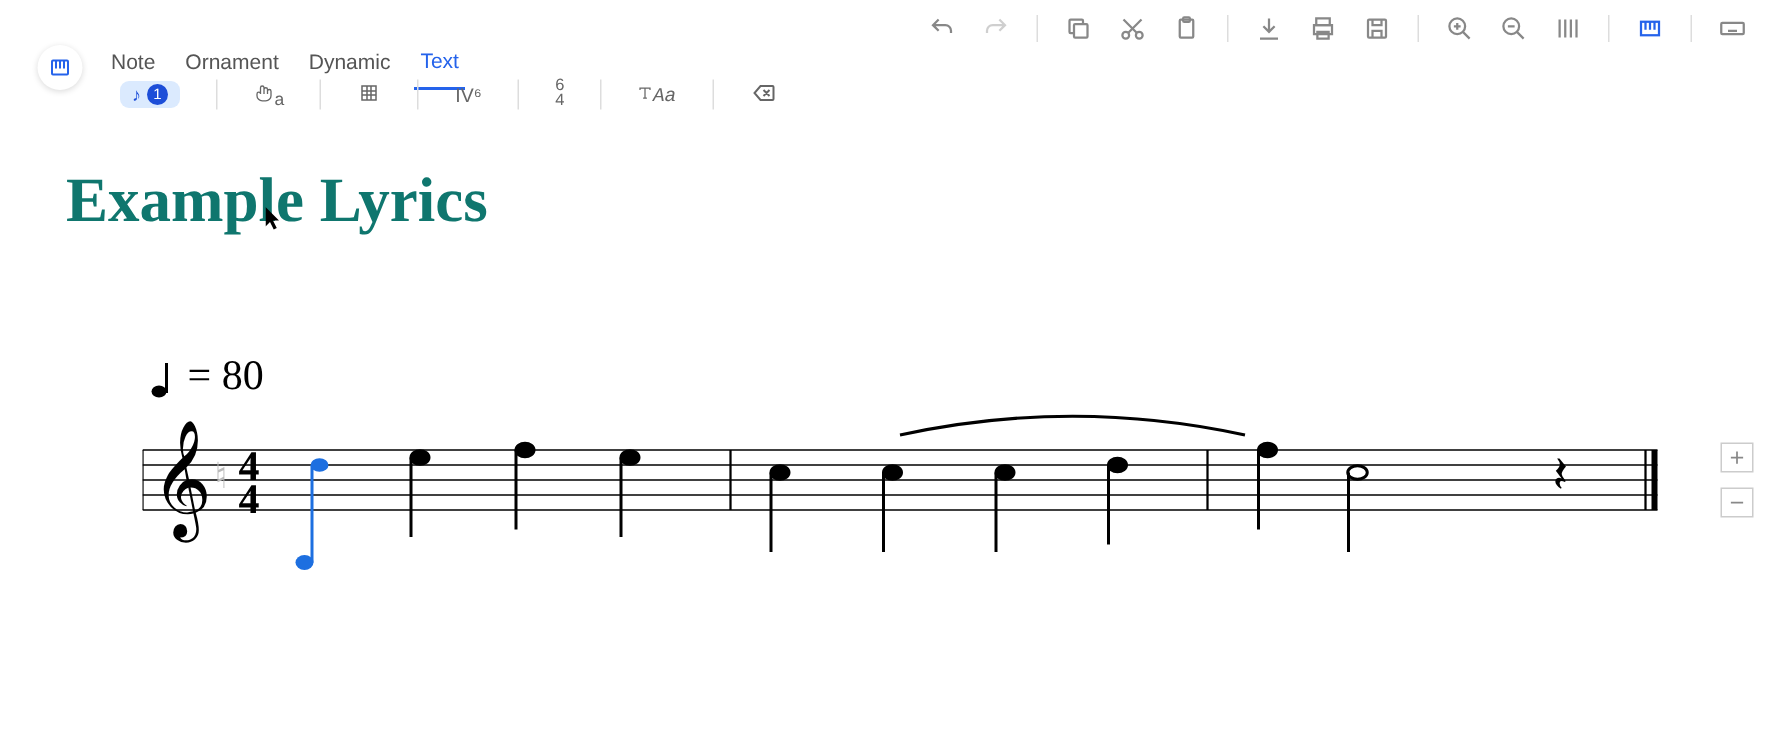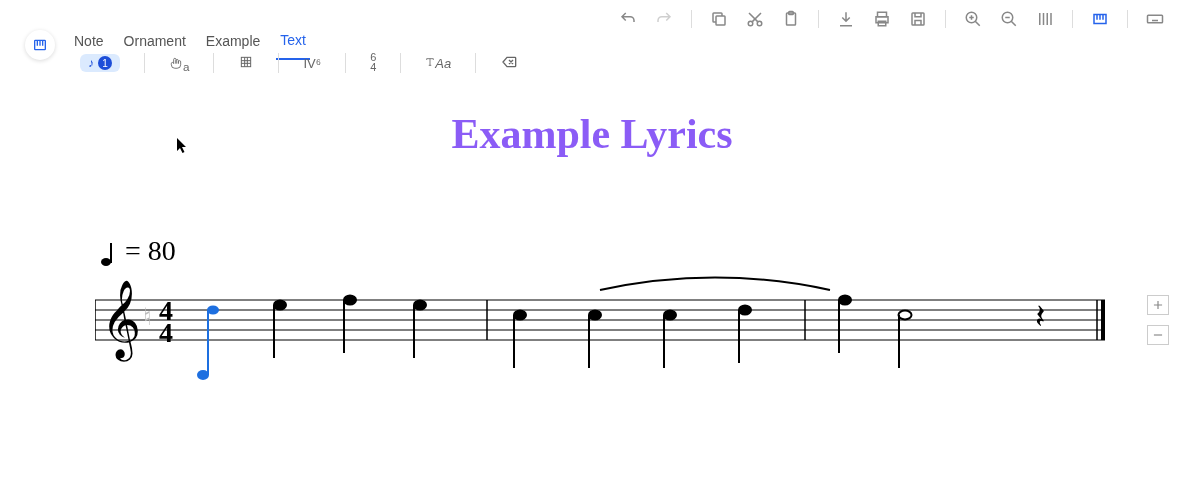--- a/index.html
+++ b/index.html
@@ -42,23 +42,23 @@
     display: flex; align-items: center; gap: 4px;
     font-size: 12px;
   }
   .lyric-pill .badge {
     background: #1d4ed8; color: #fff;
     border-radius: 50%; width: 14px; height: 14px;
     font-size: 10px; display: flex; align-items: center; justify-content: center;
   }
   .title {
     position: absolute; top: 110px; left: 0; width: 100%;
-    text-align: center;
+    text-align: left;
     font-family: Georgia, "Times New Roman", serif;
-    font-size: 42px; font-weight: 700; color: #8b5cf6;
+    font-size: 42px; font-weight: 700; color: #0f766e; padding-left: 44px;
   }
   .tempo {
     position: absolute; left: 100px; top: 235px;
     font-family: Georgia, serif; font-size: 28px; font-weight: 400;
   }
   .staff-wrap {
     position: absolute; left: 95px; top: 300px;
     width: 1020px; height: 80px;
   }
   .cursor-arrow {
@@ -70,21 +70,21 @@
     display: flex; flex-direction: column; gap: 10px;
     color: #888; font-size: 18px;
   }
 </style>
 </head>
 <body>
 
 <div class="top-tabs">
   <div class="tab">Note</div>
   <div class="tab">Ornament</div>
-  <div class="tab">Example</div>
+  <div class="tab">Dynamic</div>
   <div class="tab active">Text</div>
 </div>
 
 <div class="top-right">
   <span class="icon-btn">
     <svg viewBox="0 0 24 24" fill="none" stroke="currentColor" stroke-width="2">
         <path d="M9 14l-5-5 5-5M4 9h11a5 5 0 015 5v2"></path>
       </svg>
   </span>
   <span class="icon-btn" style="opacity:.4">
@@ -191,21 +191,21 @@
       </svg>
   </span>
   <span class="sep"></span>
   <span style="font-family:Liberation Sans, sans-serif">IV⁶</span>
   <span class="sep"></span>
   <span style="display:inline-flex;flex-direction:column;line-height:.9;font-size:11px">
     <span>6</span>
     <span>4</span>
   </span>
   <span class="sep"></span>
-  <span style="font-style:italic;font-family:Liberation Sans, sans-serif">
+  <span style="font-style:italic;font-family:Liberation Mono, monospace">
     <svg width="10" height="12" viewBox="0 0 24 24" fill="none" stroke="currentColor" stroke-width="2" style="vertical-align:text-top">
         <path d="M4 7V4h16v3M9 20h6M12 4v16"></path>
       </svg><span>Aa</span>
   </span>
   <span class="sep"></span>
   <span>
     <svg width="18" height="16" viewBox="0 0 24 24" fill="none" stroke="currentColor" stroke-width="2">
         <path d="M21 5H9l-6 7 6 7h12a1 1 0 001-1V6a1 1 0 00-1-1zM12 9l6 6M18 9l-6 6"></path>
       </svg>
   </span>

